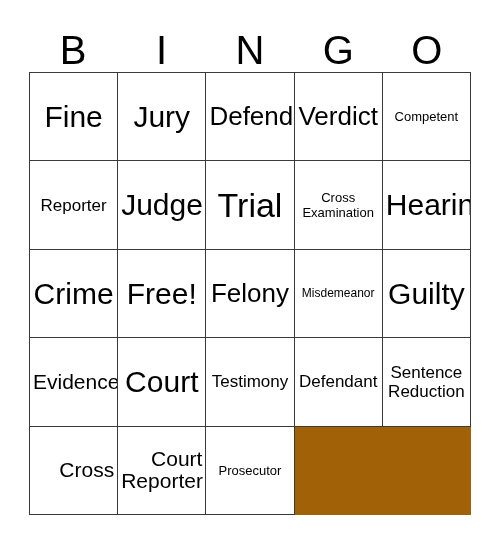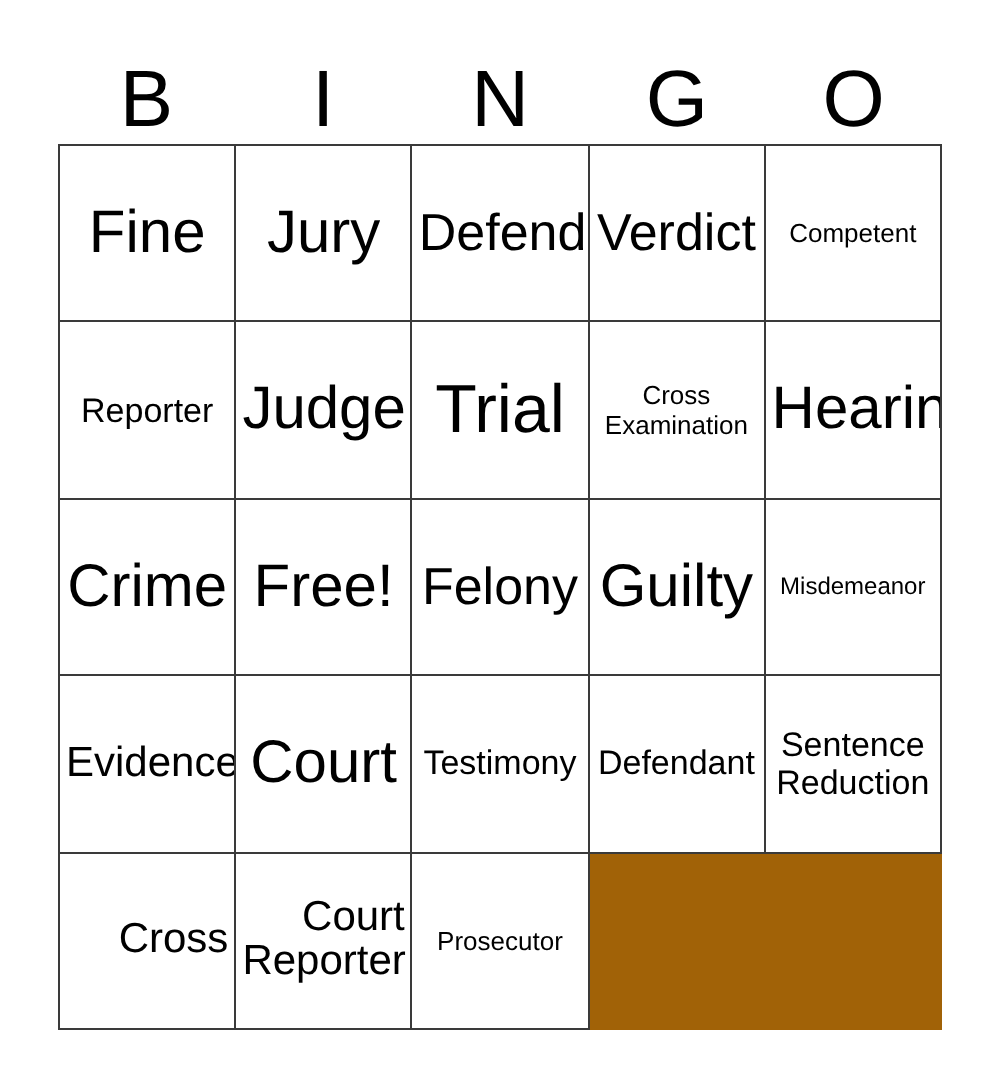--- a/index.html
+++ b/index.html
@@ -146,24 +146,24 @@
         <span class="cell-text" data-size="xl">Crime</span>
       </div>
     <div class="cell">
         <span class="cell-text" data-size="xl">Free!</span>
       </div>
     <div class="cell">
         <span class="cell-text" data-size="lg">Felony</span>
       </div>
 
     <div class="cell">
-        <span class="cell-text" data-size="xl">Guilty</span>
+        <span class="cell-text" data-size="xxs">Misdemeanor</span>
       </div>
     <div class="cell">
-        <span class="cell-text" data-size="xxs">Misdemeanor</span>
+        <span class="cell-text" data-size="xl">Guilty</span>
       </div>
     <div class="cell">
         <span class="cell-text" data-size="md">Evidence</span>
       </div>
     <div class="cell">
         <span class="cell-text" data-size="xl">Court</span>
       </div>
     <div class="cell">
         <span class="cell-text" data-size="sm">Testimony</span>
       </div>

